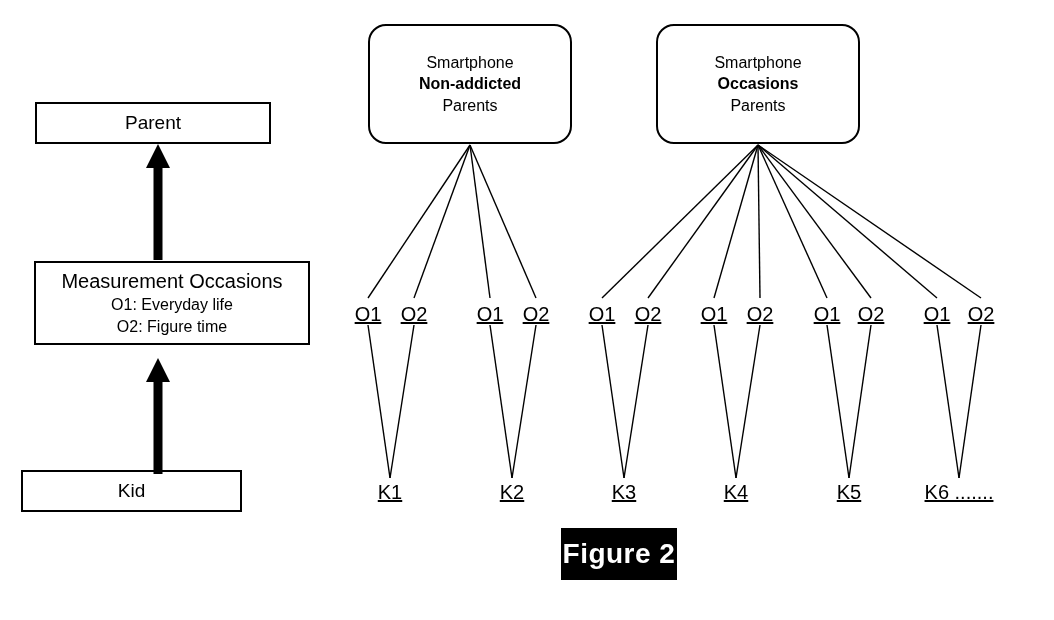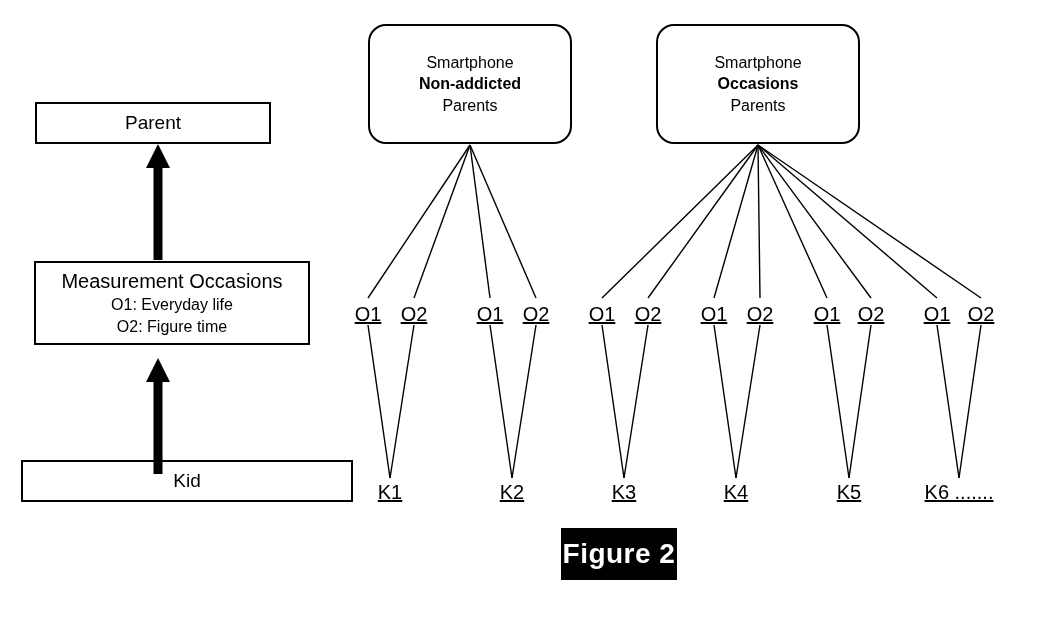--- a/index.html
+++ b/index.html
@@ -41,21 +41,21 @@
     font-size: 20px;
   }
   .legend-sub {
     font-size: 16px;
     line-height: 1.35;
     color: #000000;
   }
 
   #parent-box   { left: 35px;  top: 102px; width: 236px; height: 42px; }
   #occasion-box { left: 21px;  top: 261px; width: 276px; height: 84px; margin-left: 13px; }
-  #kid-box      { left: 21px;  top: 460px; width: 332px; height: 42px; }
+  #kid-box      { left: 21px;  top: 470px; width: 221px; height: 42px; }
 
   
   .group-box {
     position: absolute;
     box-sizing: border-box;
     border: 2px solid #000000;
     border-radius: 18px;
     background: #ffffff;
     display: flex;
     flex-direction: column;

